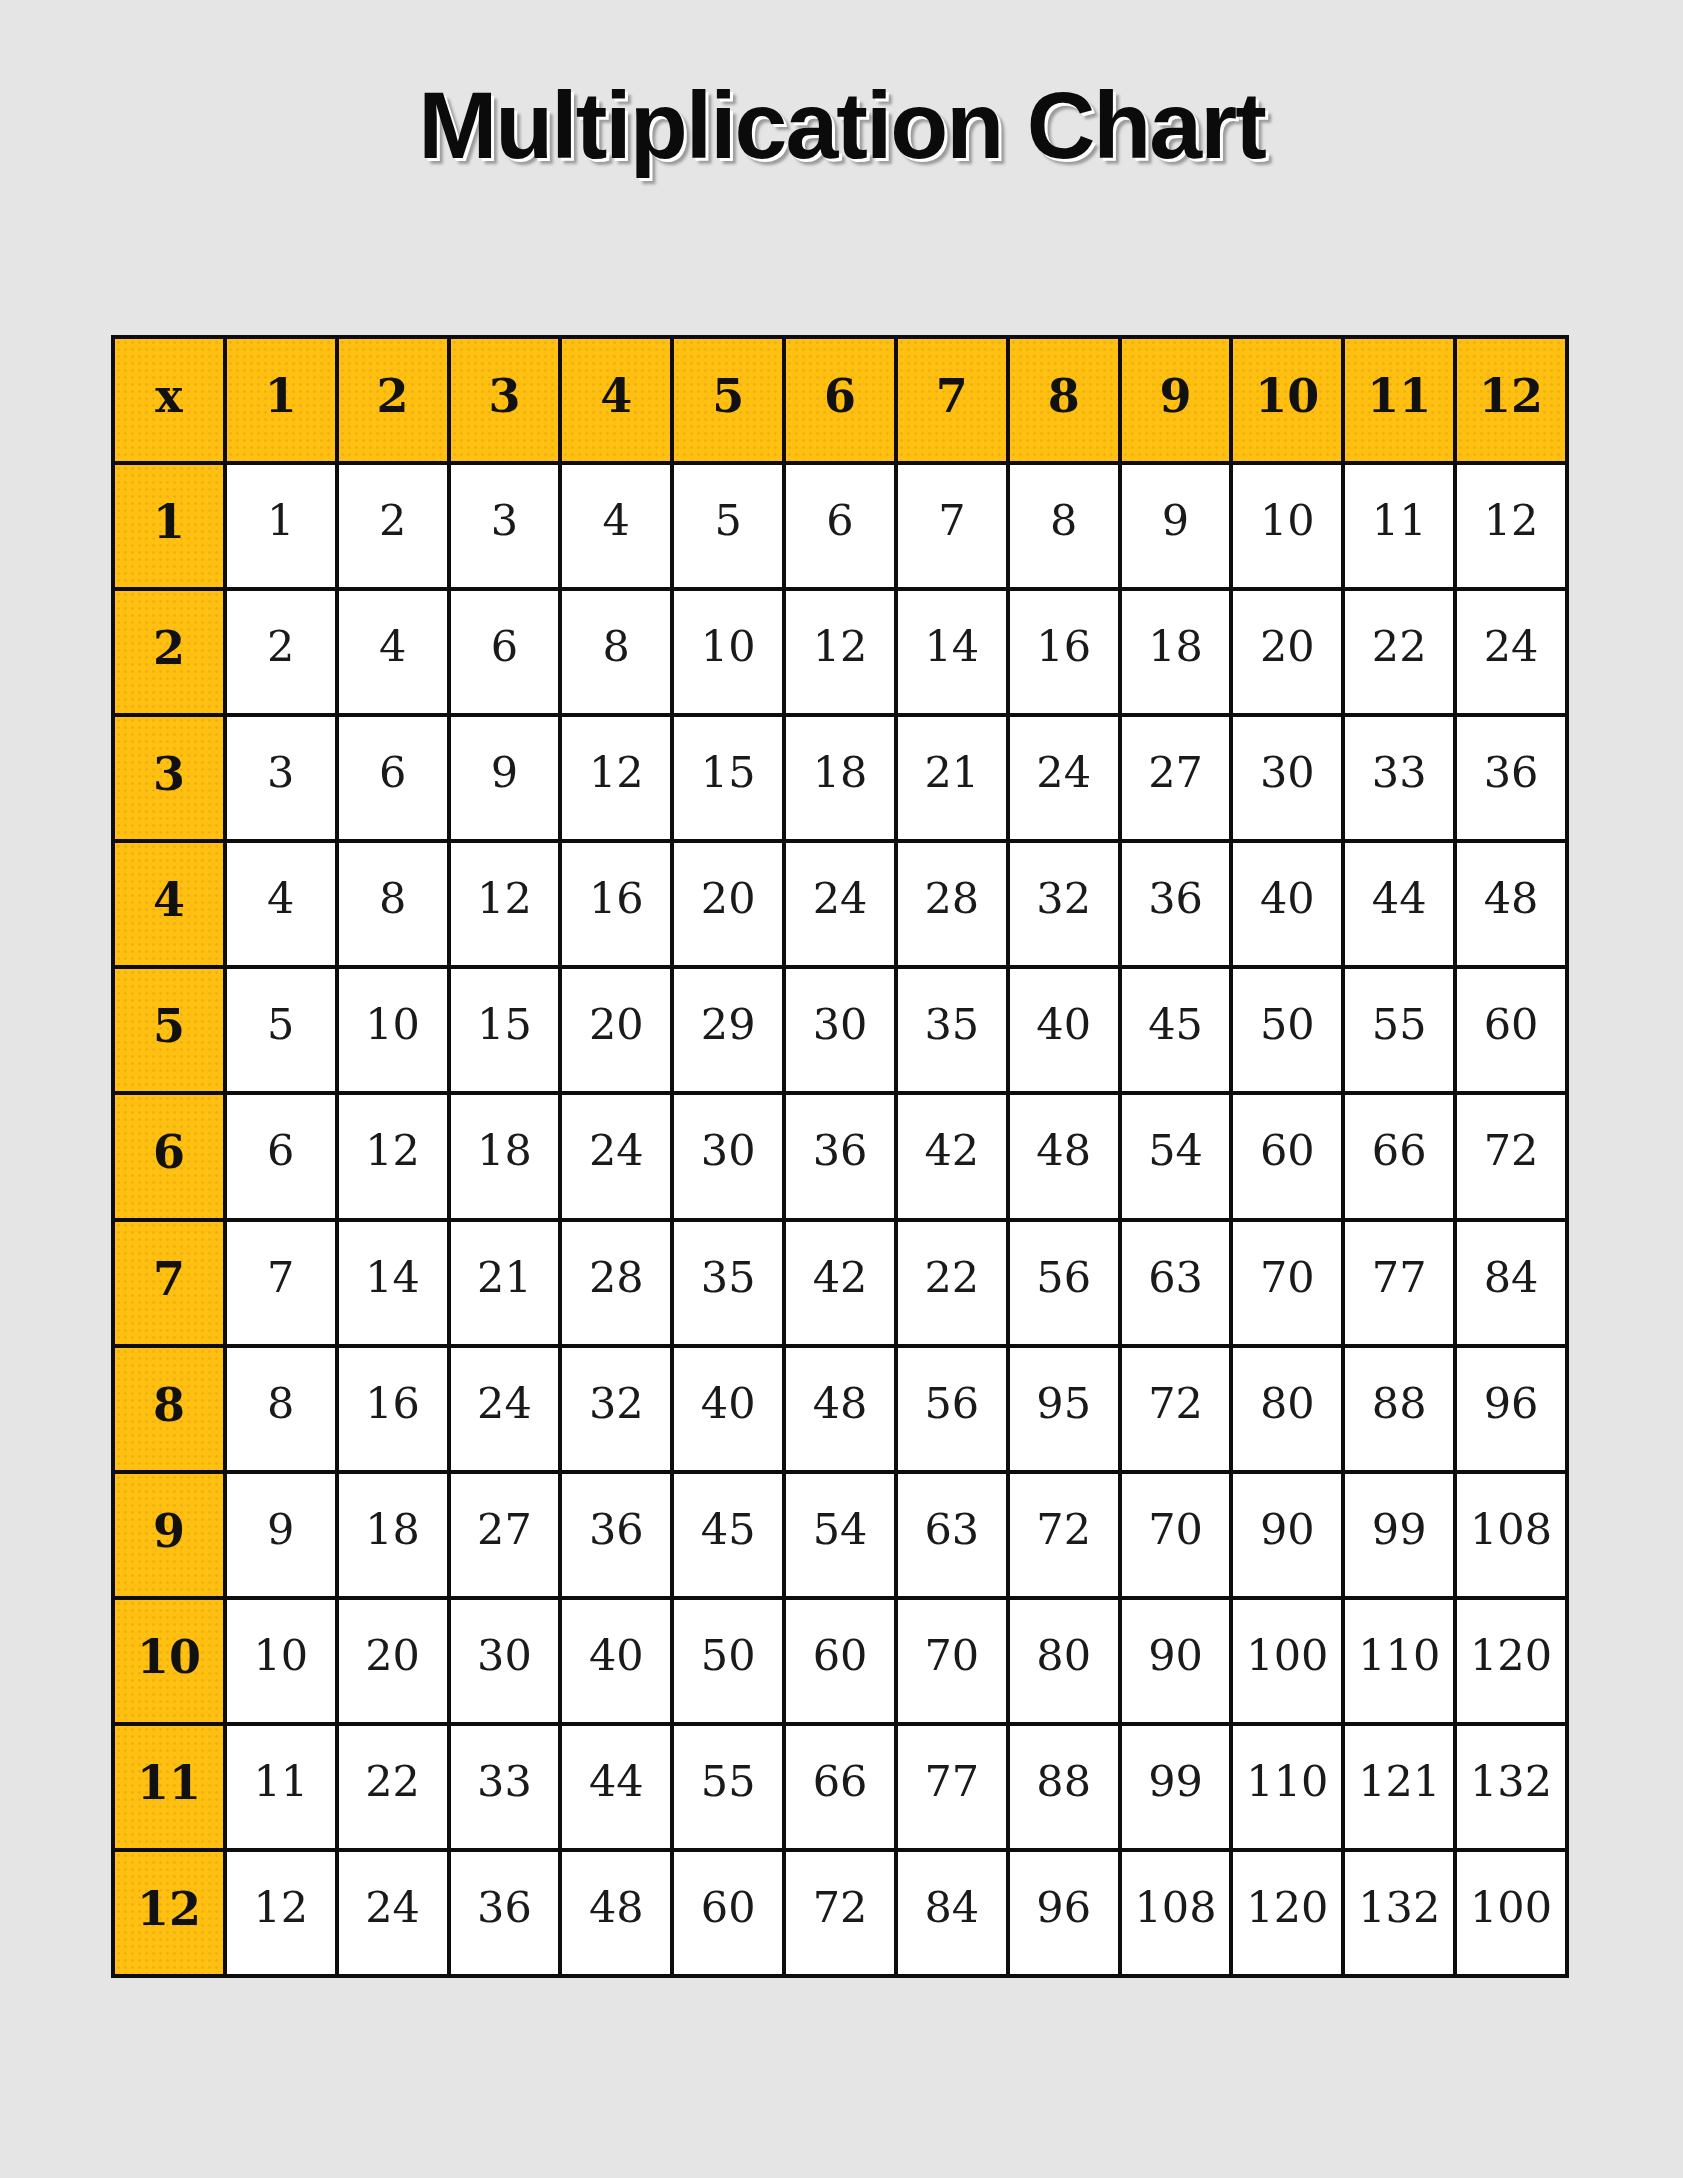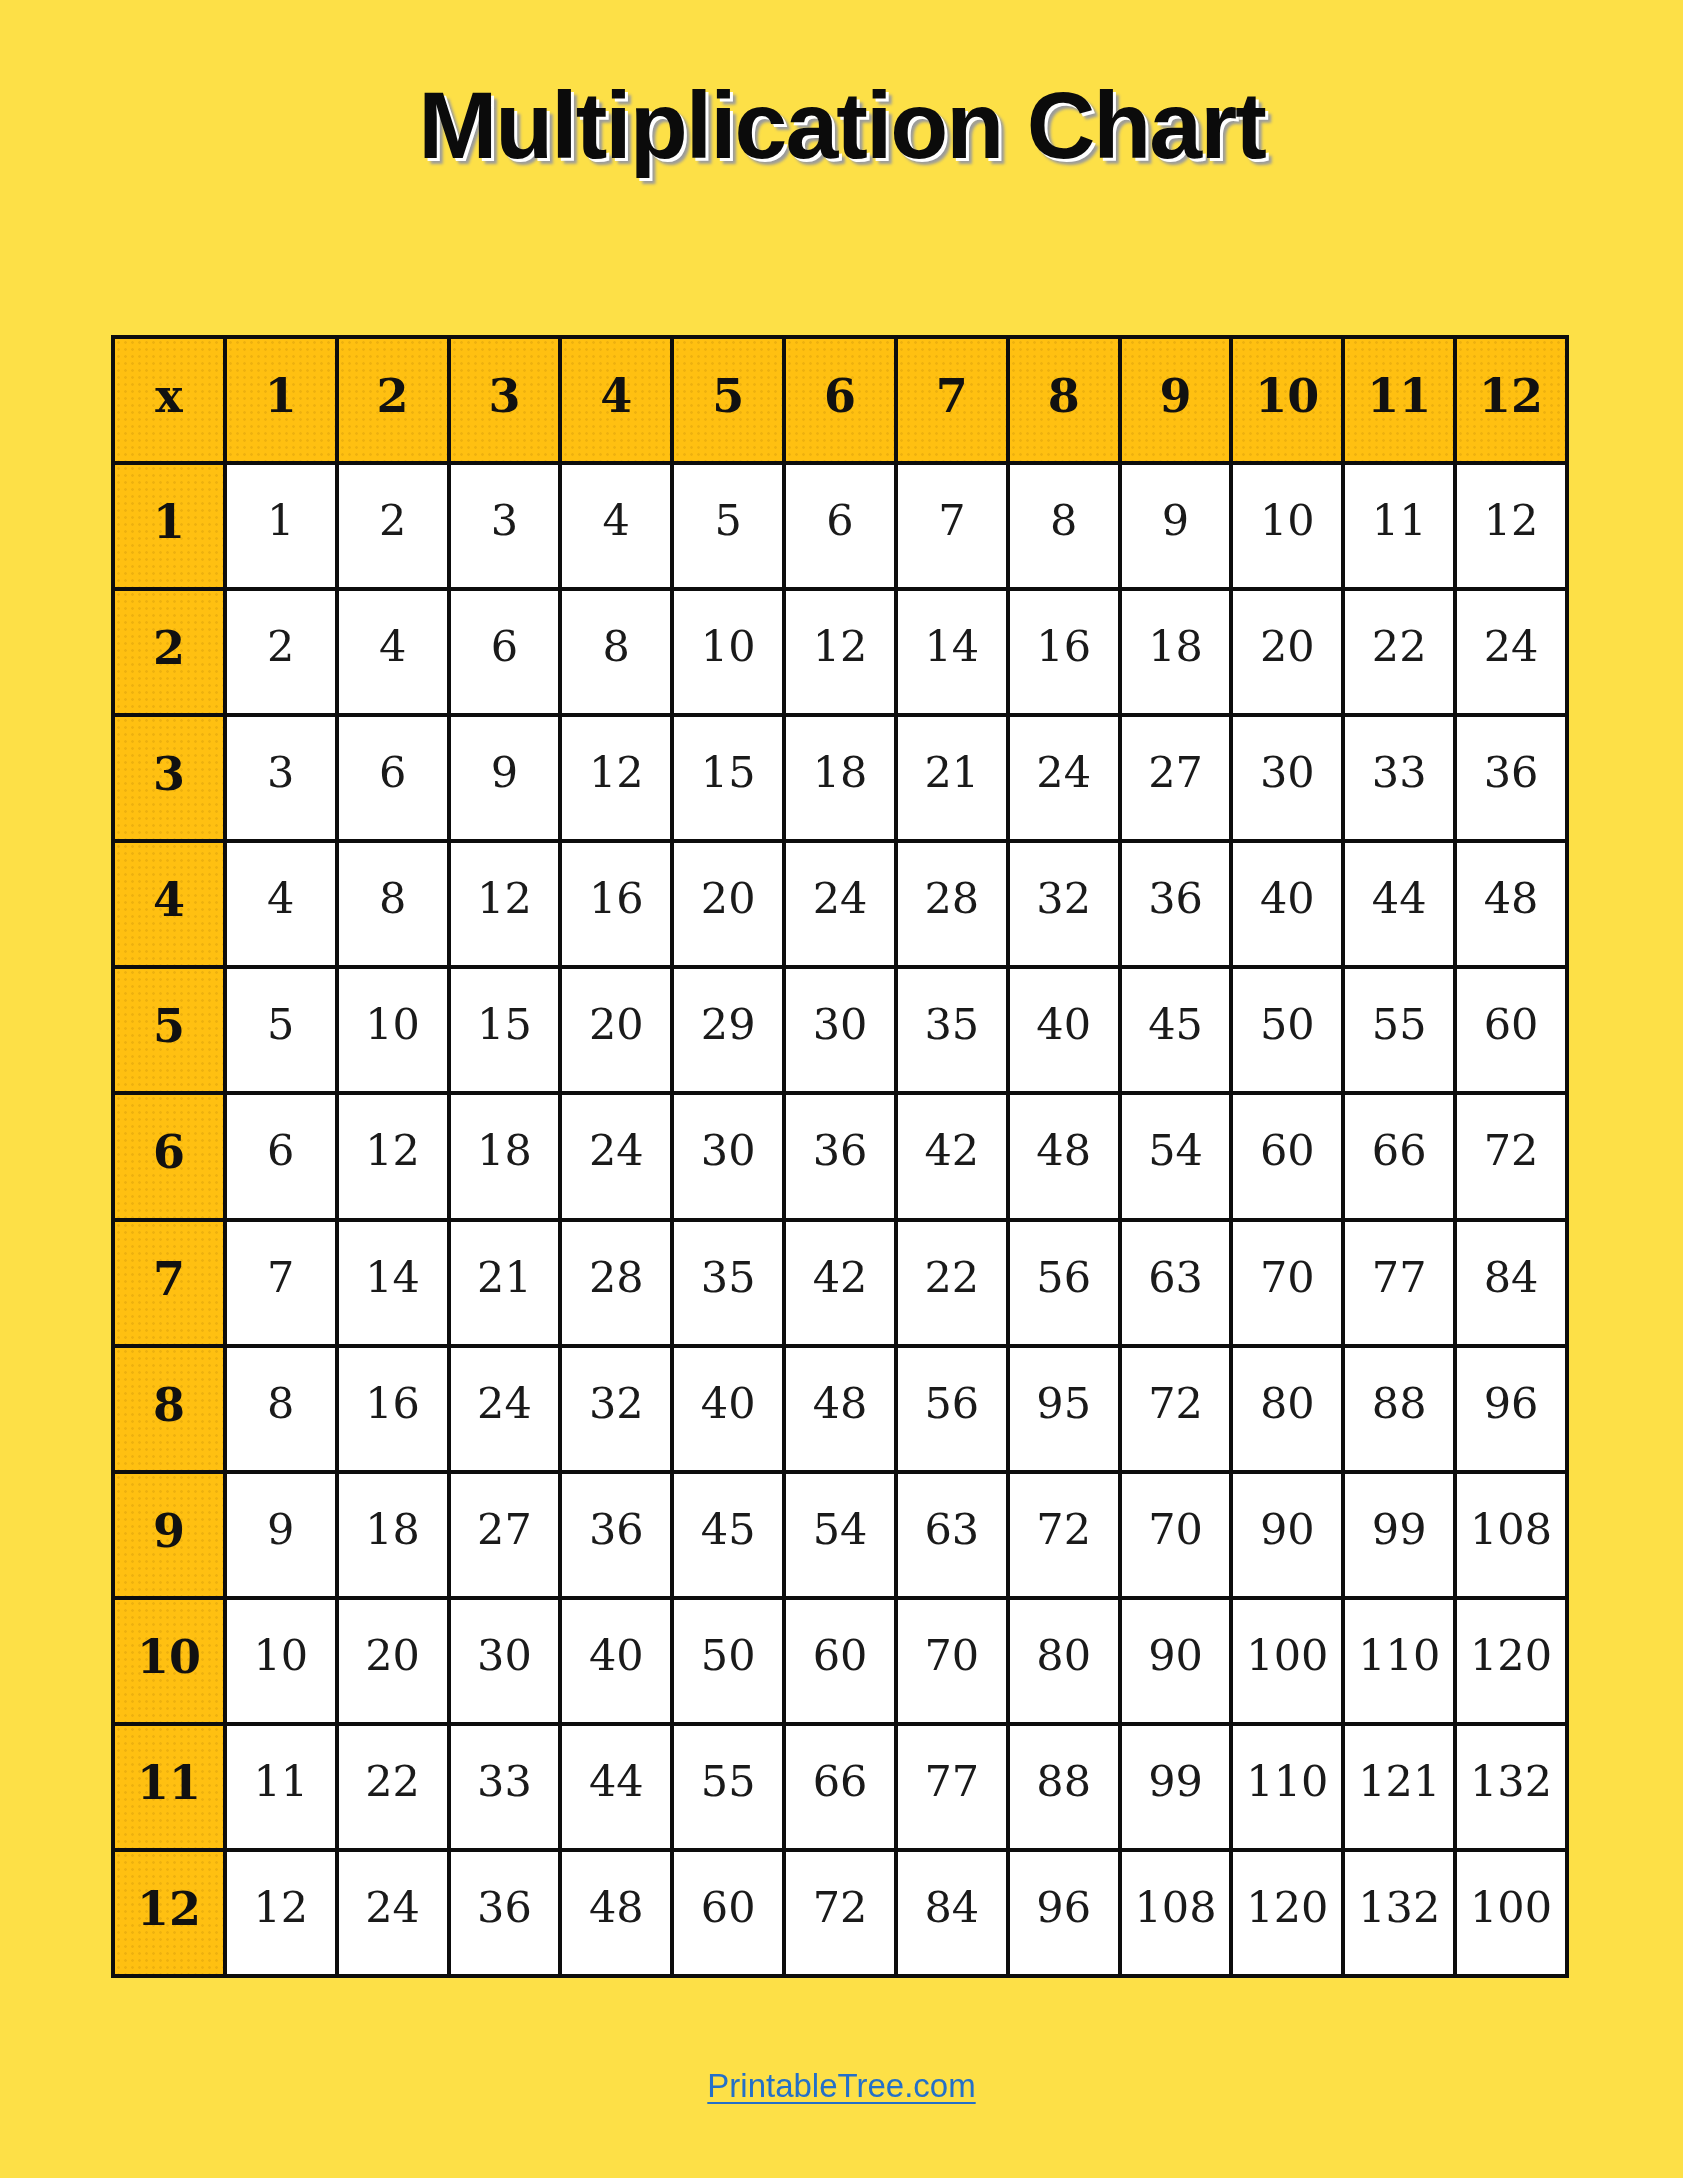--- a/index.html
+++ b/index.html
@@ -4,21 +4,21 @@
 <style>
   html, body {
     margin: 0;
     padding: 0;
     background: #ffffff;
   }
   .page {
     position: relative;
     width: 1683px;
     height: 2178px;
-    background: #fde047;
+    background: #e5e5e5;
     overflow: hidden;
     font-family: "Liberation Sans", sans-serif;
   }
   .page-title {
     position: absolute;
     top: 71px;
     left: 0;
     width: 100%;
     margin: 0;
     text-align: center;
@@ -253,18 +253,15 @@
       <div class="cell">60</div>
       <div class="cell">72</div>
       <div class="cell">84</div>
       <div class="cell">96</div>
       <div class="cell">108</div>
       <div class="cell">120</div>
       <div class="cell">132</div>
       <div class="cell">100</div>
     </div>
 
-  <div class="footer">
-    <a>PrintableTree.com</a>
-  </div>
 
 </div>
 
 
 </body></html>

